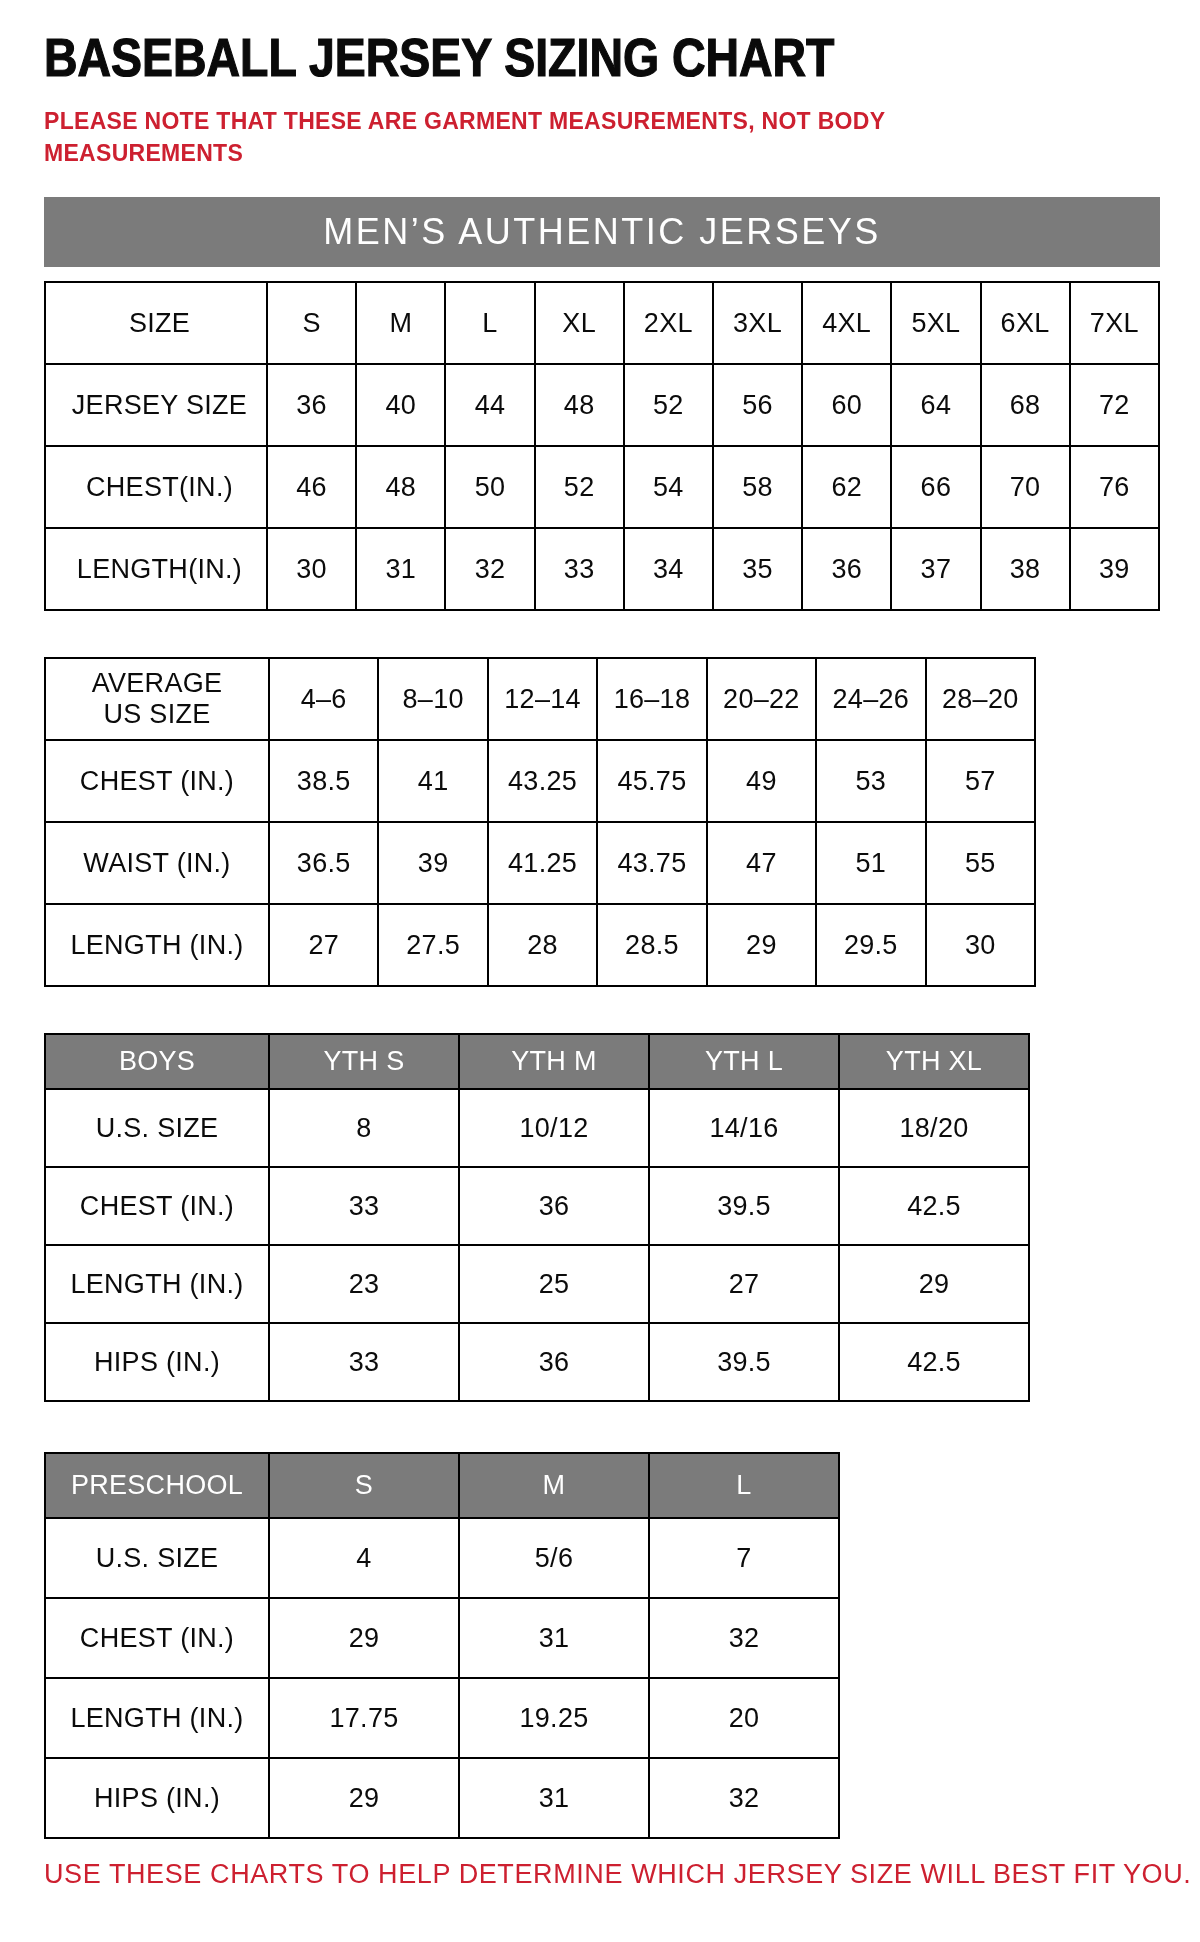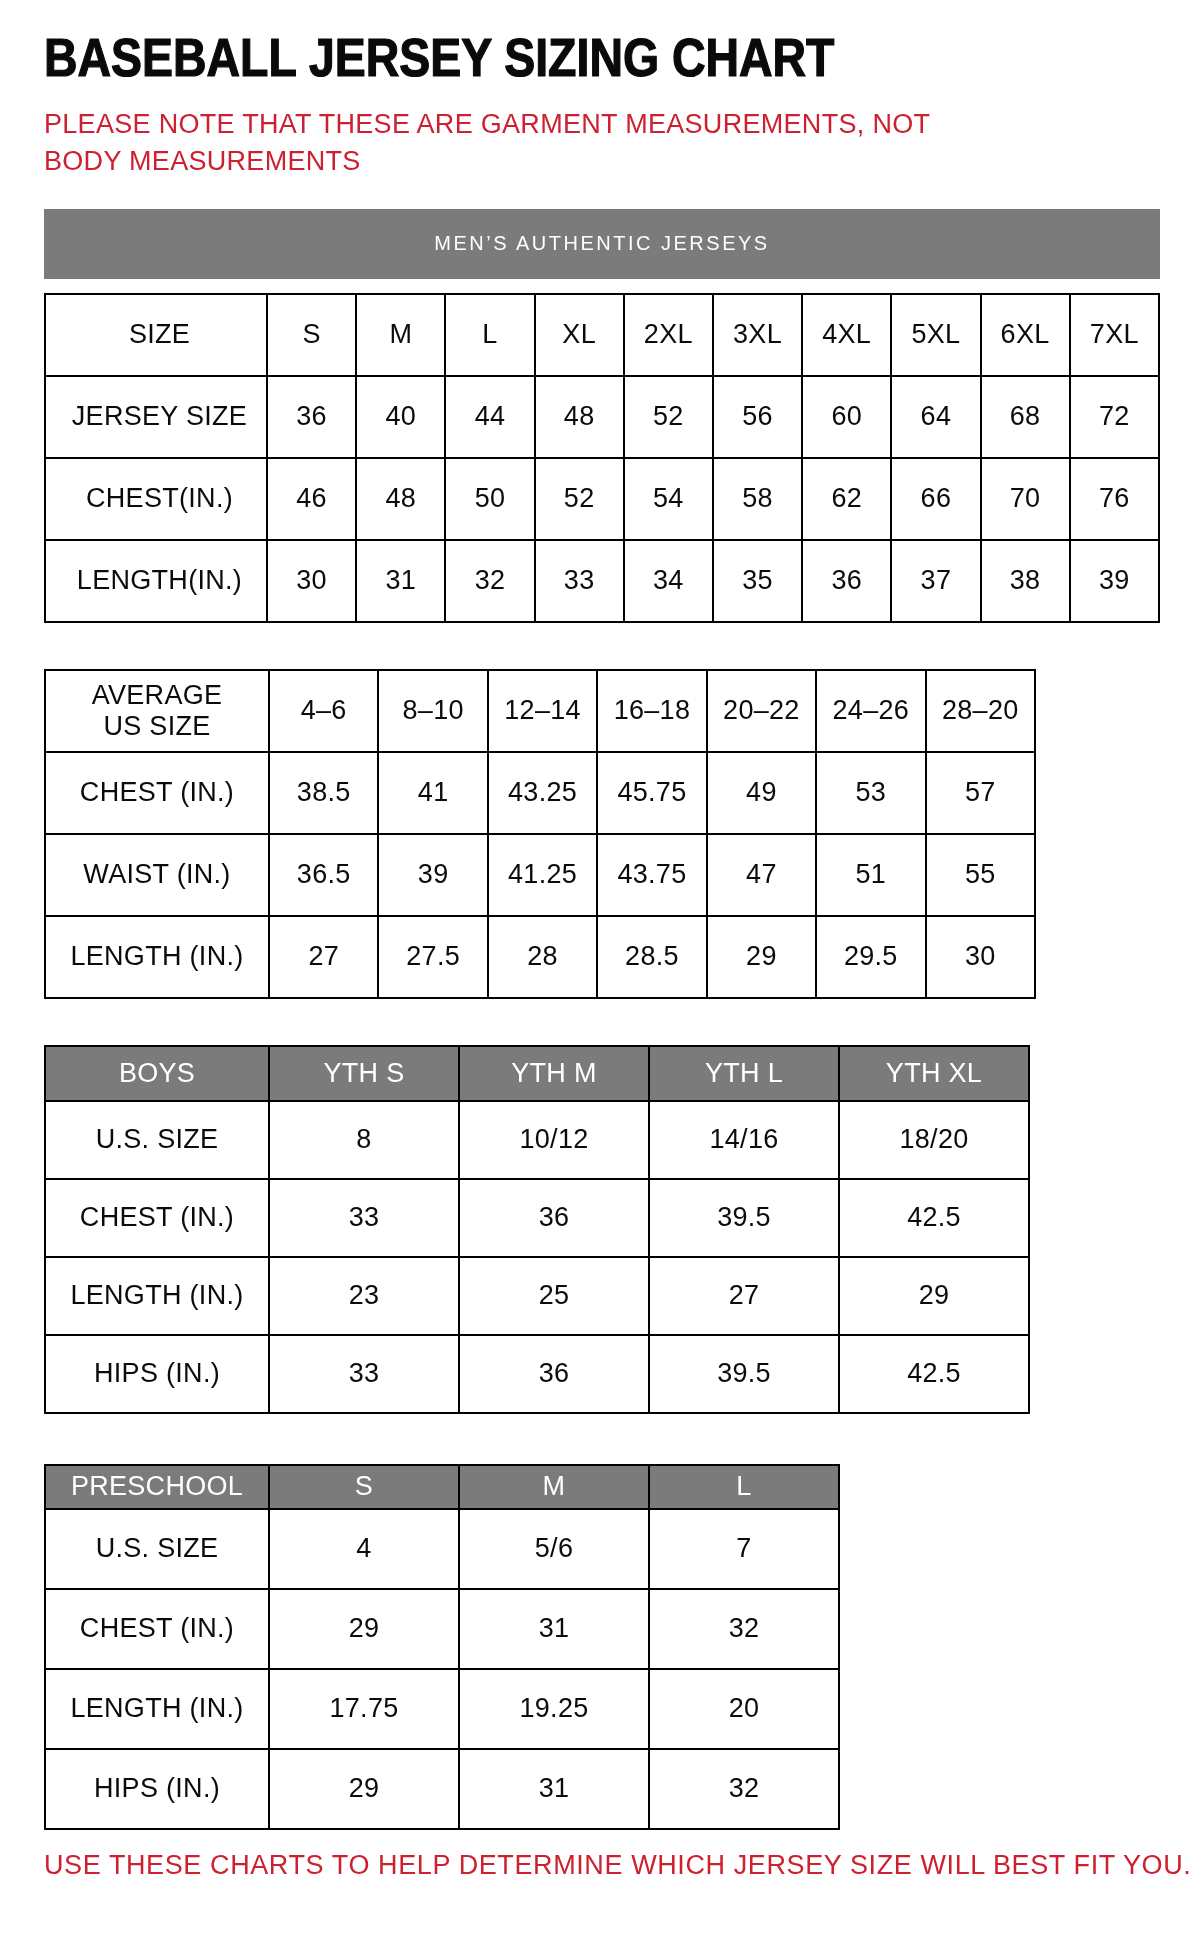--- a/index.html
+++ b/index.html
@@ -13,28 +13,28 @@
 
   .title {
     margin:0 0 18px 0;
     font-size:54px; font-weight:900; letter-spacing:0px;
     transform:scaleX(.86); transform-origin:left center;
     white-space:nowrap; color:#0a0a0a;
     -webkit-text-stroke:1.2px #0a0a0a;
   }
   .note {
     margin:0 0 28px 0; max-width:900px;
-    color:var(--red); font-size:27px; line-height:1.38; font-weight:400;
+    color:var(--red); font-size:23px; line-height:1.38; font-weight:700;
     letter-spacing:.3px;
   }
 
   .banner {
     width:1116px; height:70px; background:var(--gray); color:#fff;
     display:flex; align-items:center; justify-content:center;
-    font-size:20px; letter-spacing:2.5px; margin:0 0 14px 0;
+    font-size:36px; letter-spacing:2.5px; margin:0 0 14px 0;
   }
 
   table.t { border-collapse:collapse; table-layout:fixed; }
   .t td {
     border:2px solid var(--border); text-align:center; vertical-align:middle;
     font-size:27px; padding:0 4px; background:#fff; color:#0b0b0b;
     letter-spacing:.3px;
   }
   .t td.labelcol { white-space:pre-line; }
   .t td.hdr { background:var(--gray); color:#fff; }
@@ -49,21 +49,21 @@
   .t-womens tr.hdr-row { height:55px; }
 
   .t-boys      { width:986px; margin-bottom:50px; }
   .t-boys td:first-child { width:224px;text-align:center; }
   .t-boys tr   { height:78px; }
   .t-boys tr.hdr-row { height:55px; }
 
   .t-preschool { width:796px; margin-bottom:20px; }
   .t-preschool td:first-child { width:224px; }
   .t-preschool tr { height:80px; }
-  .t-preschool tr.hdr-row { height:44px; }
+  .t-preschool tr.hdr-row { height:65px; }
 
   .footer {
     margin:6px 0 0 0; color:var(--red); font-size:27px; letter-spacing:.6px;
     font-weight:500; white-space:nowrap;
   }
 </style>
 </head>
 <body>
 
 <div class="page">

